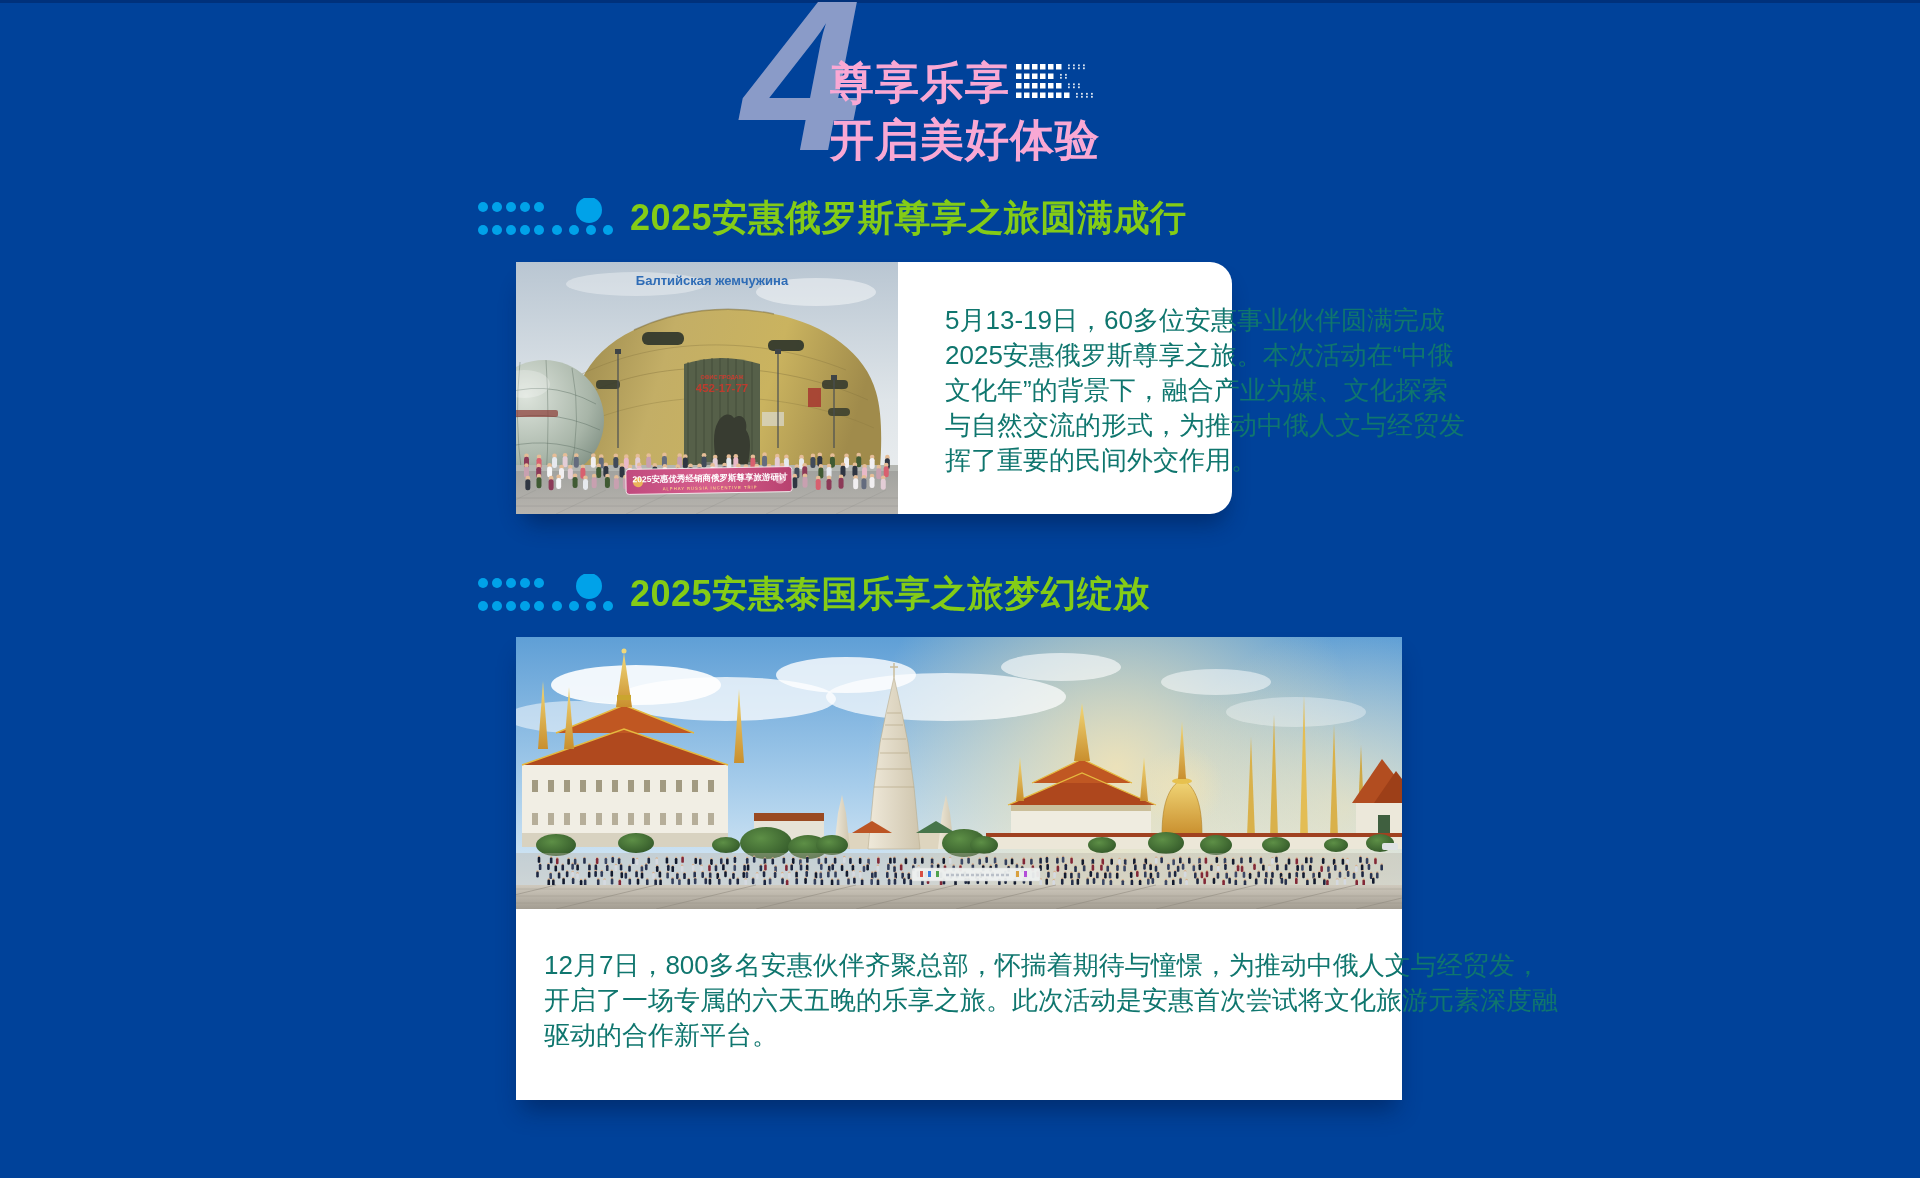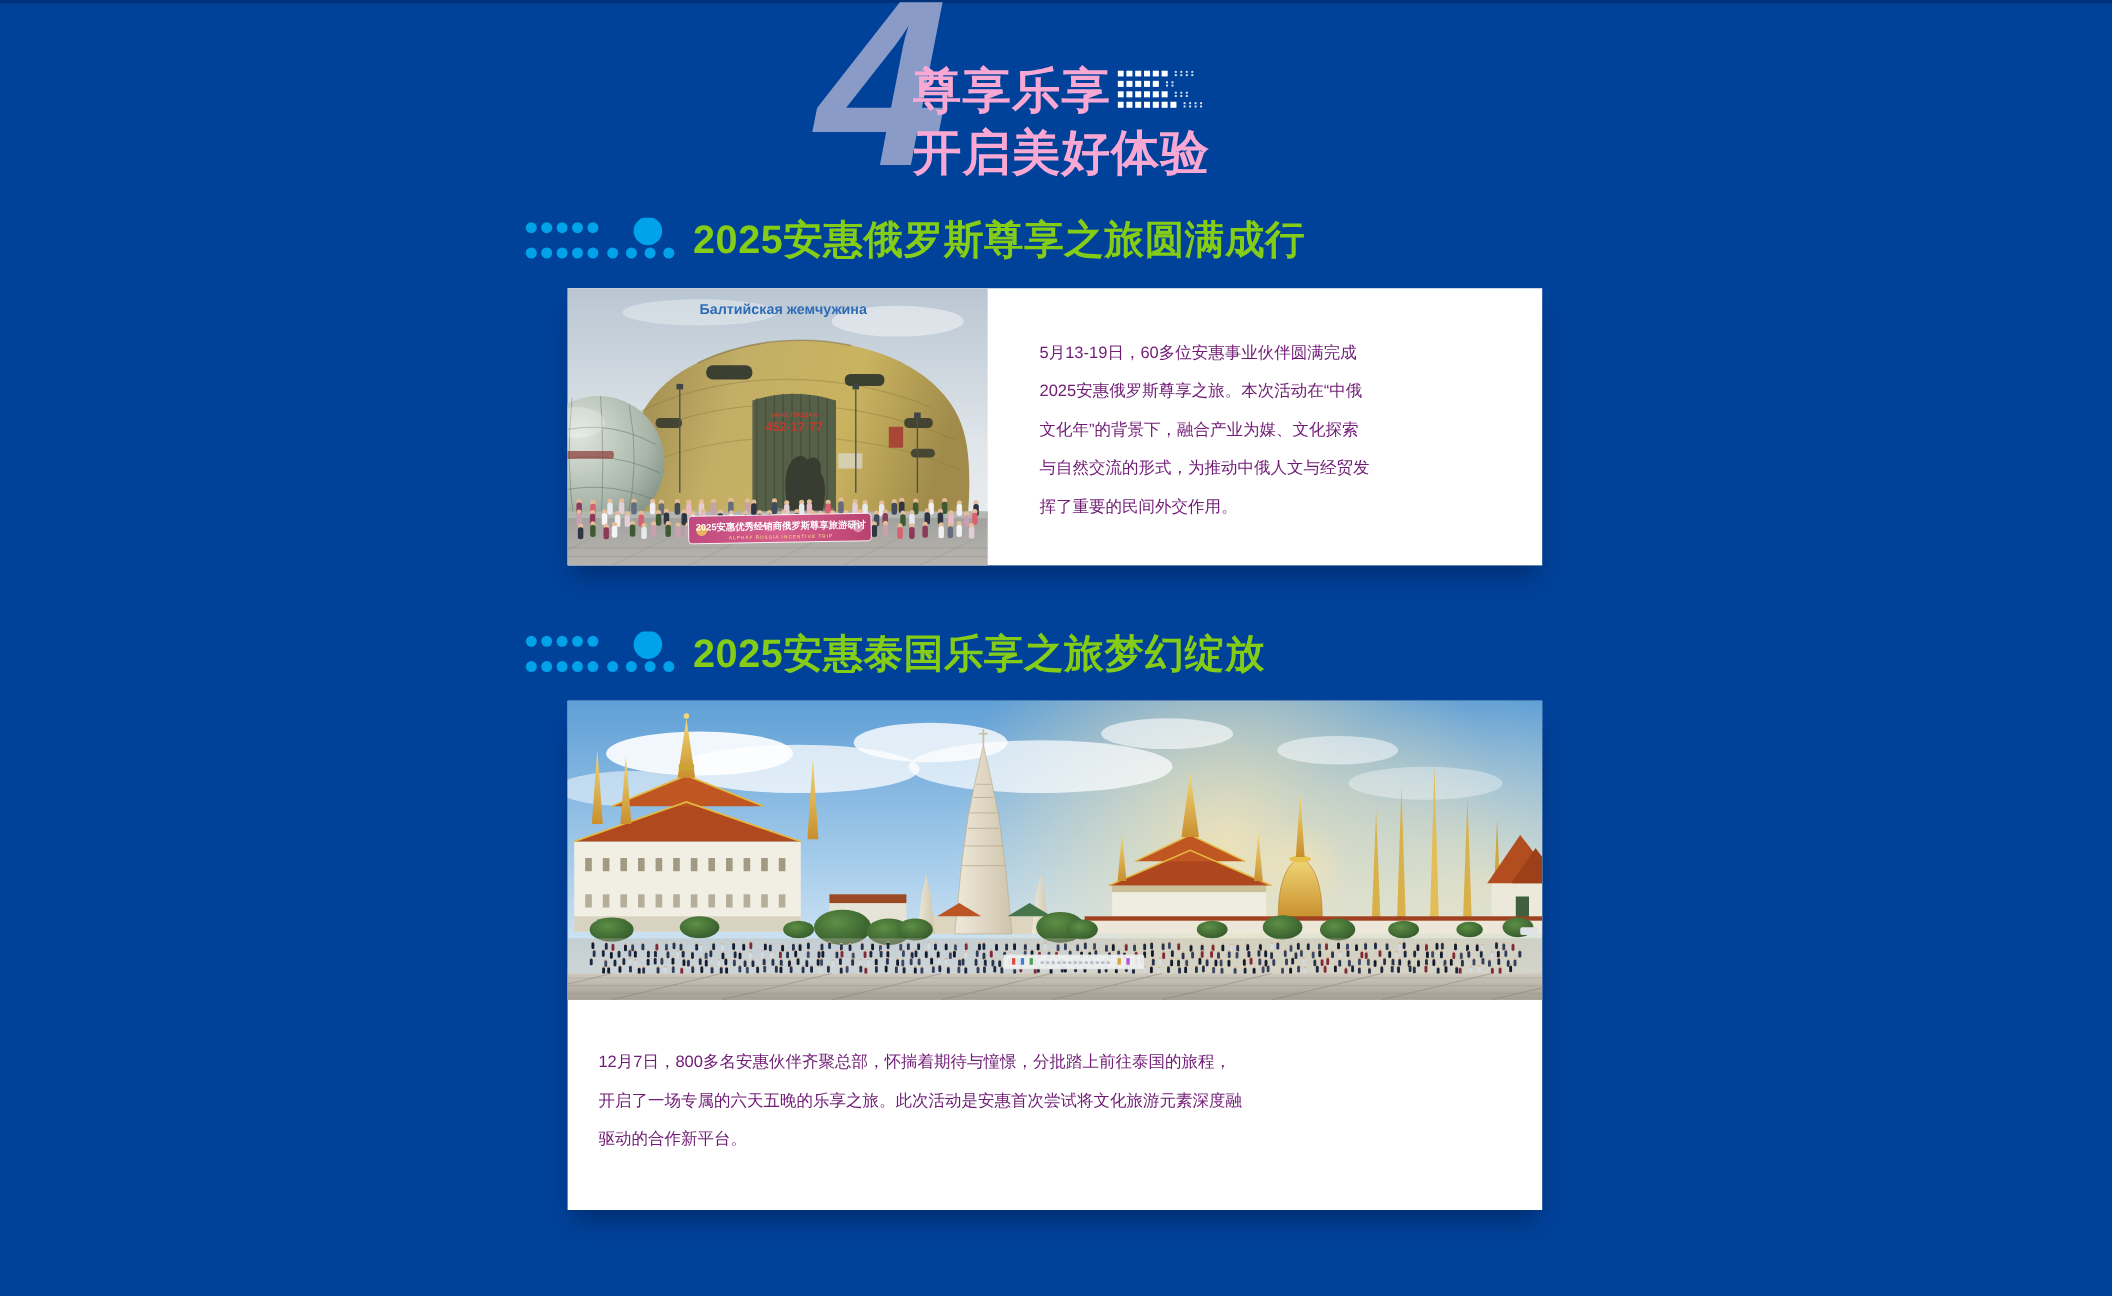--- a/index.html
+++ b/index.html
@@ -17,26 +17,26 @@
   
   .dots-deco{position:absolute;left:477px;width:140px;height:42px;}
   #dots1{top:198px;} #dots2{top:574px;}
   .section-heading{position:absolute;left:630px;font-size:36px;font-weight:bold;color:#84cc16;
                    line-height:42px;white-space:nowrap;letter-spacing:0.5px;}
   #heading1{top:197px;} #heading2{top:573px;}
 
   
   .card{position:absolute;left:516px;background:#ffffff;
         box-shadow:0 16px 22px -6px rgba(0,20,60,.45);}
-  #card-russia{top:262px;width:886px;height:252px;display:flex;}
+  #card-russia{top:262px;width:716px;height:252px;display:flex;border-radius:22px;}
   #card-thailand{top:637px;width:886px;height:463px;}
   .photo{display:block;}
   #russia-photo{width:382px;height:252px;flex:none;}
   #thailand-photo{width:886px;height:272px;}
-  .card-text{color:#701a75;font-size:15px;line-height:35px;}
+  .card-text{color:#0f766e;font-size:26px;line-height:35px;}
   #card-russia .card-text{padding:41px 14px 0 47px;}
   #card-thailand .card-text{padding:39px 28px 0 28px;}
   .card-text .line{white-space:nowrap;}
 </style>
 </head>
 <body>
 
 <div class="stage">
   <div class="top-strip"></div>
 
@@ -1394,18 +1394,18 @@
           <line x1="540" y1="272" x2="640" y2="248" stroke="#8b857a" stroke-width="1" opacity="0.5"></line>
           <line x1="640" y1="272" x2="740" y2="248" stroke="#8b857a" stroke-width="1" opacity="0.5"></line>
           <line x1="740" y1="272" x2="840" y2="248" stroke="#8b857a" stroke-width="1" opacity="0.5"></line>
           <line x1="840" y1="272" x2="940" y2="248" stroke="#8b857a" stroke-width="1" opacity="0.5"></line>
           <line x1="0" y1="252" x2="886" y2="252" stroke="#8b857a" stroke-width="0.8" opacity="0.35"></line>
           <line x1="0" y1="259" x2="886" y2="259" stroke="#8b857a" stroke-width="0.8" opacity="0.35"></line>
           <line x1="0" y1="266" x2="886" y2="266" stroke="#8b857a" stroke-width="0.8" opacity="0.35"></line>
         </g>
     </svg>
     <div class="card-text">
-      <div class="line">12月7日，800多名安惠伙伴齐聚总部，怀揣着期待与憧憬，分批踏上前往泰国的旅程，</div>
+      <div class="line">12月7日，800多名安惠伙伴齐聚总部，怀揣着期待与憧憬，为推动中俄人文与经贸发，</div>
       <div class="line">开启了一场专属的六天五晚的乐享之旅。此次活动是安惠首次尝试将文化旅游元素深度融</div>
       <div class="line">驱动的合作新平台。</div>
     </div>
   </div>
 </div>
 
 </body></html>

